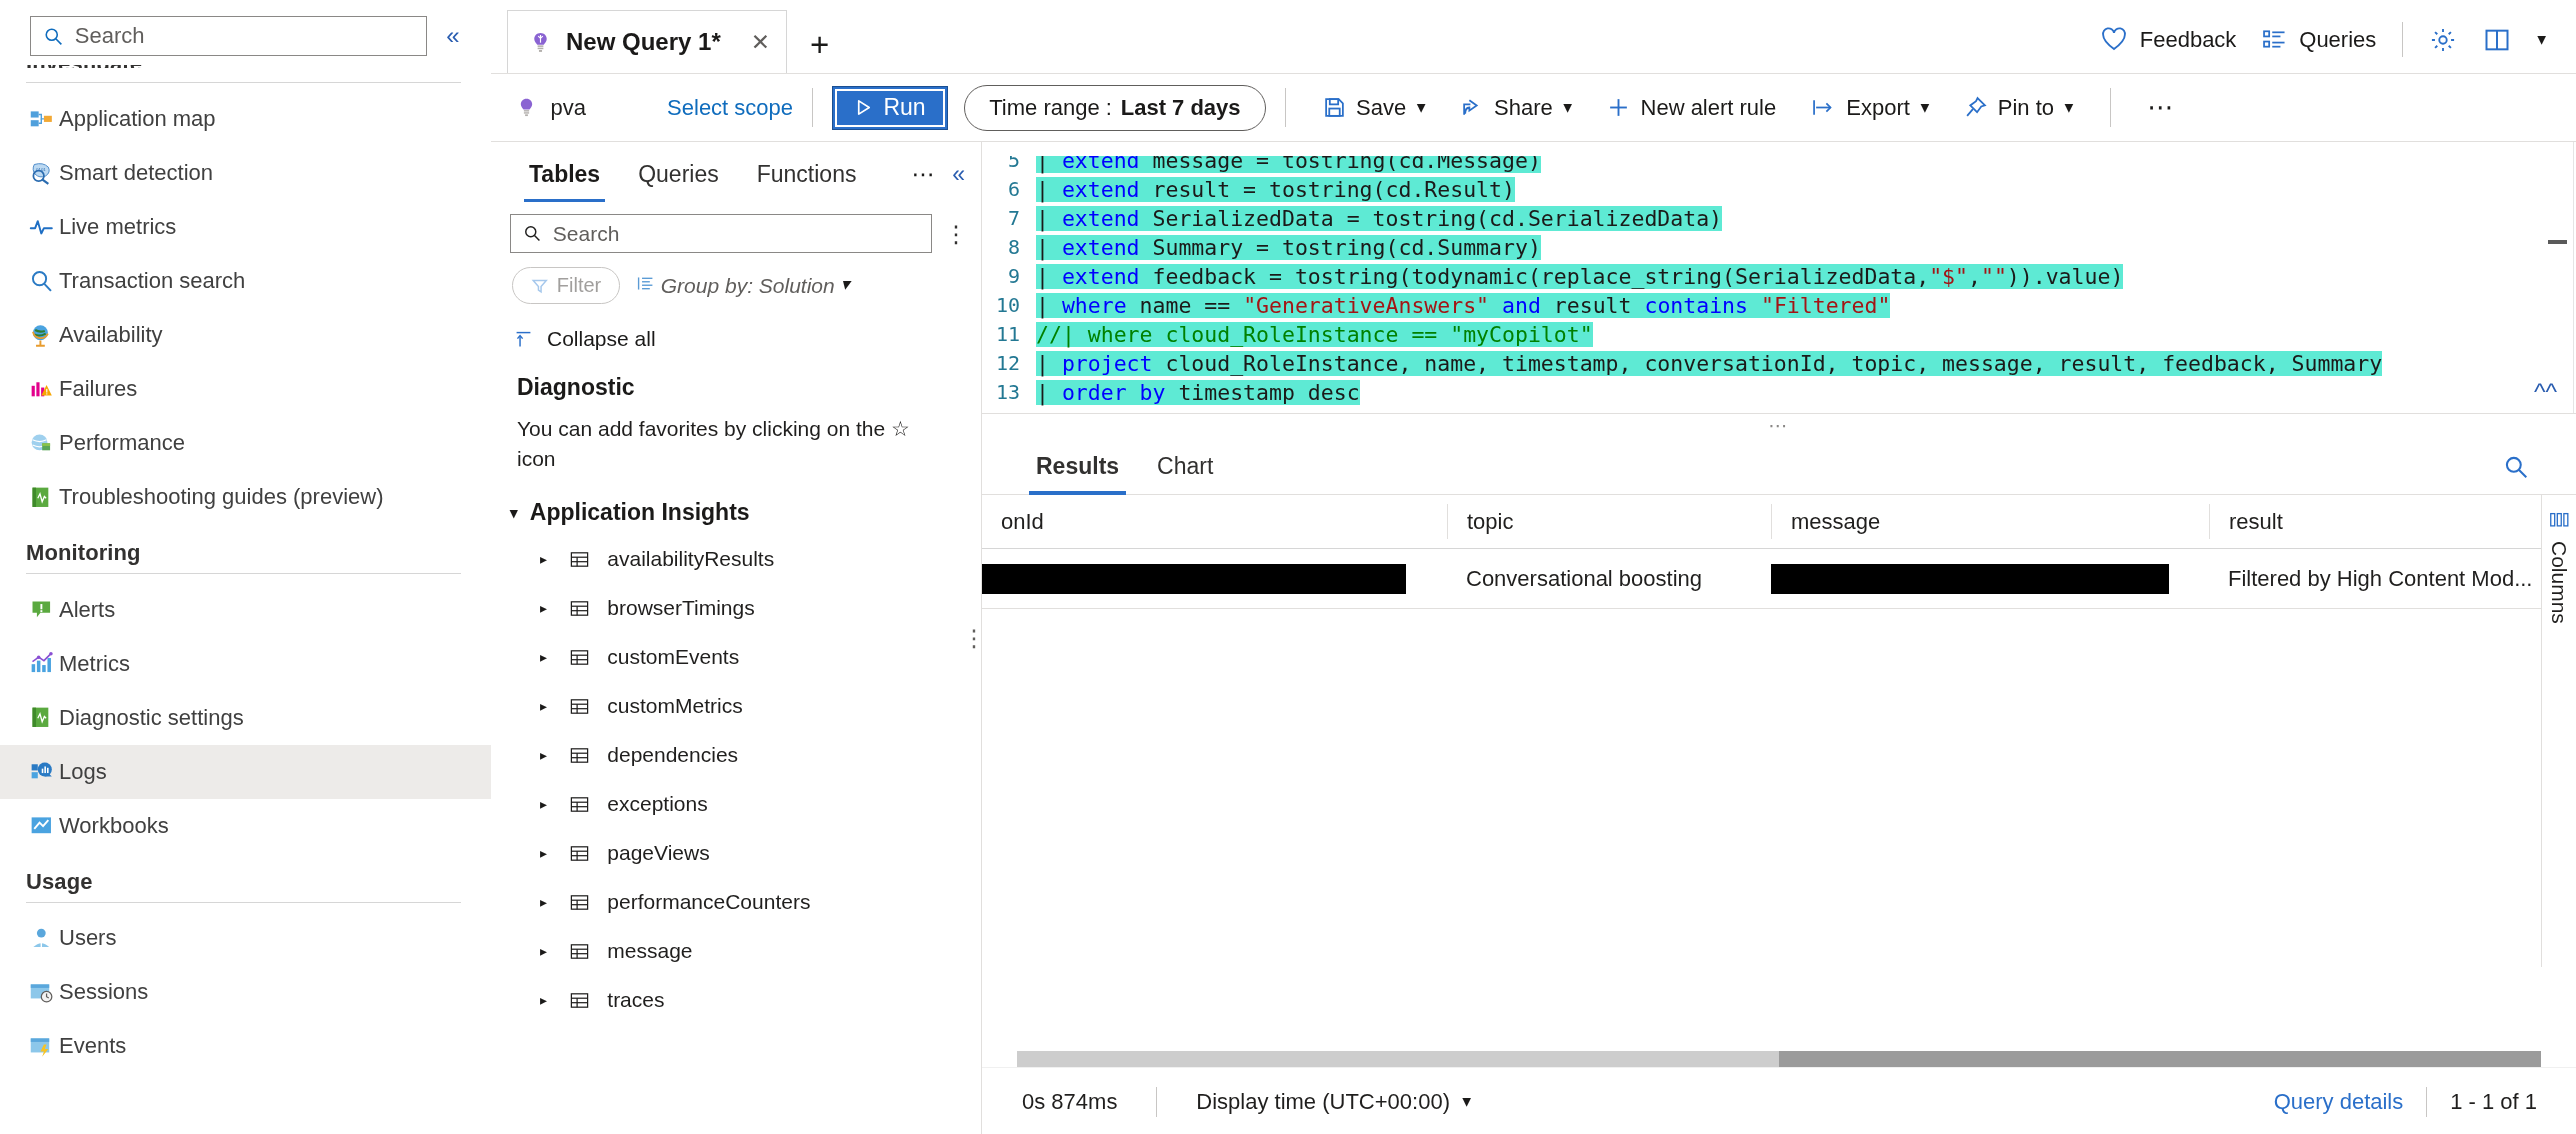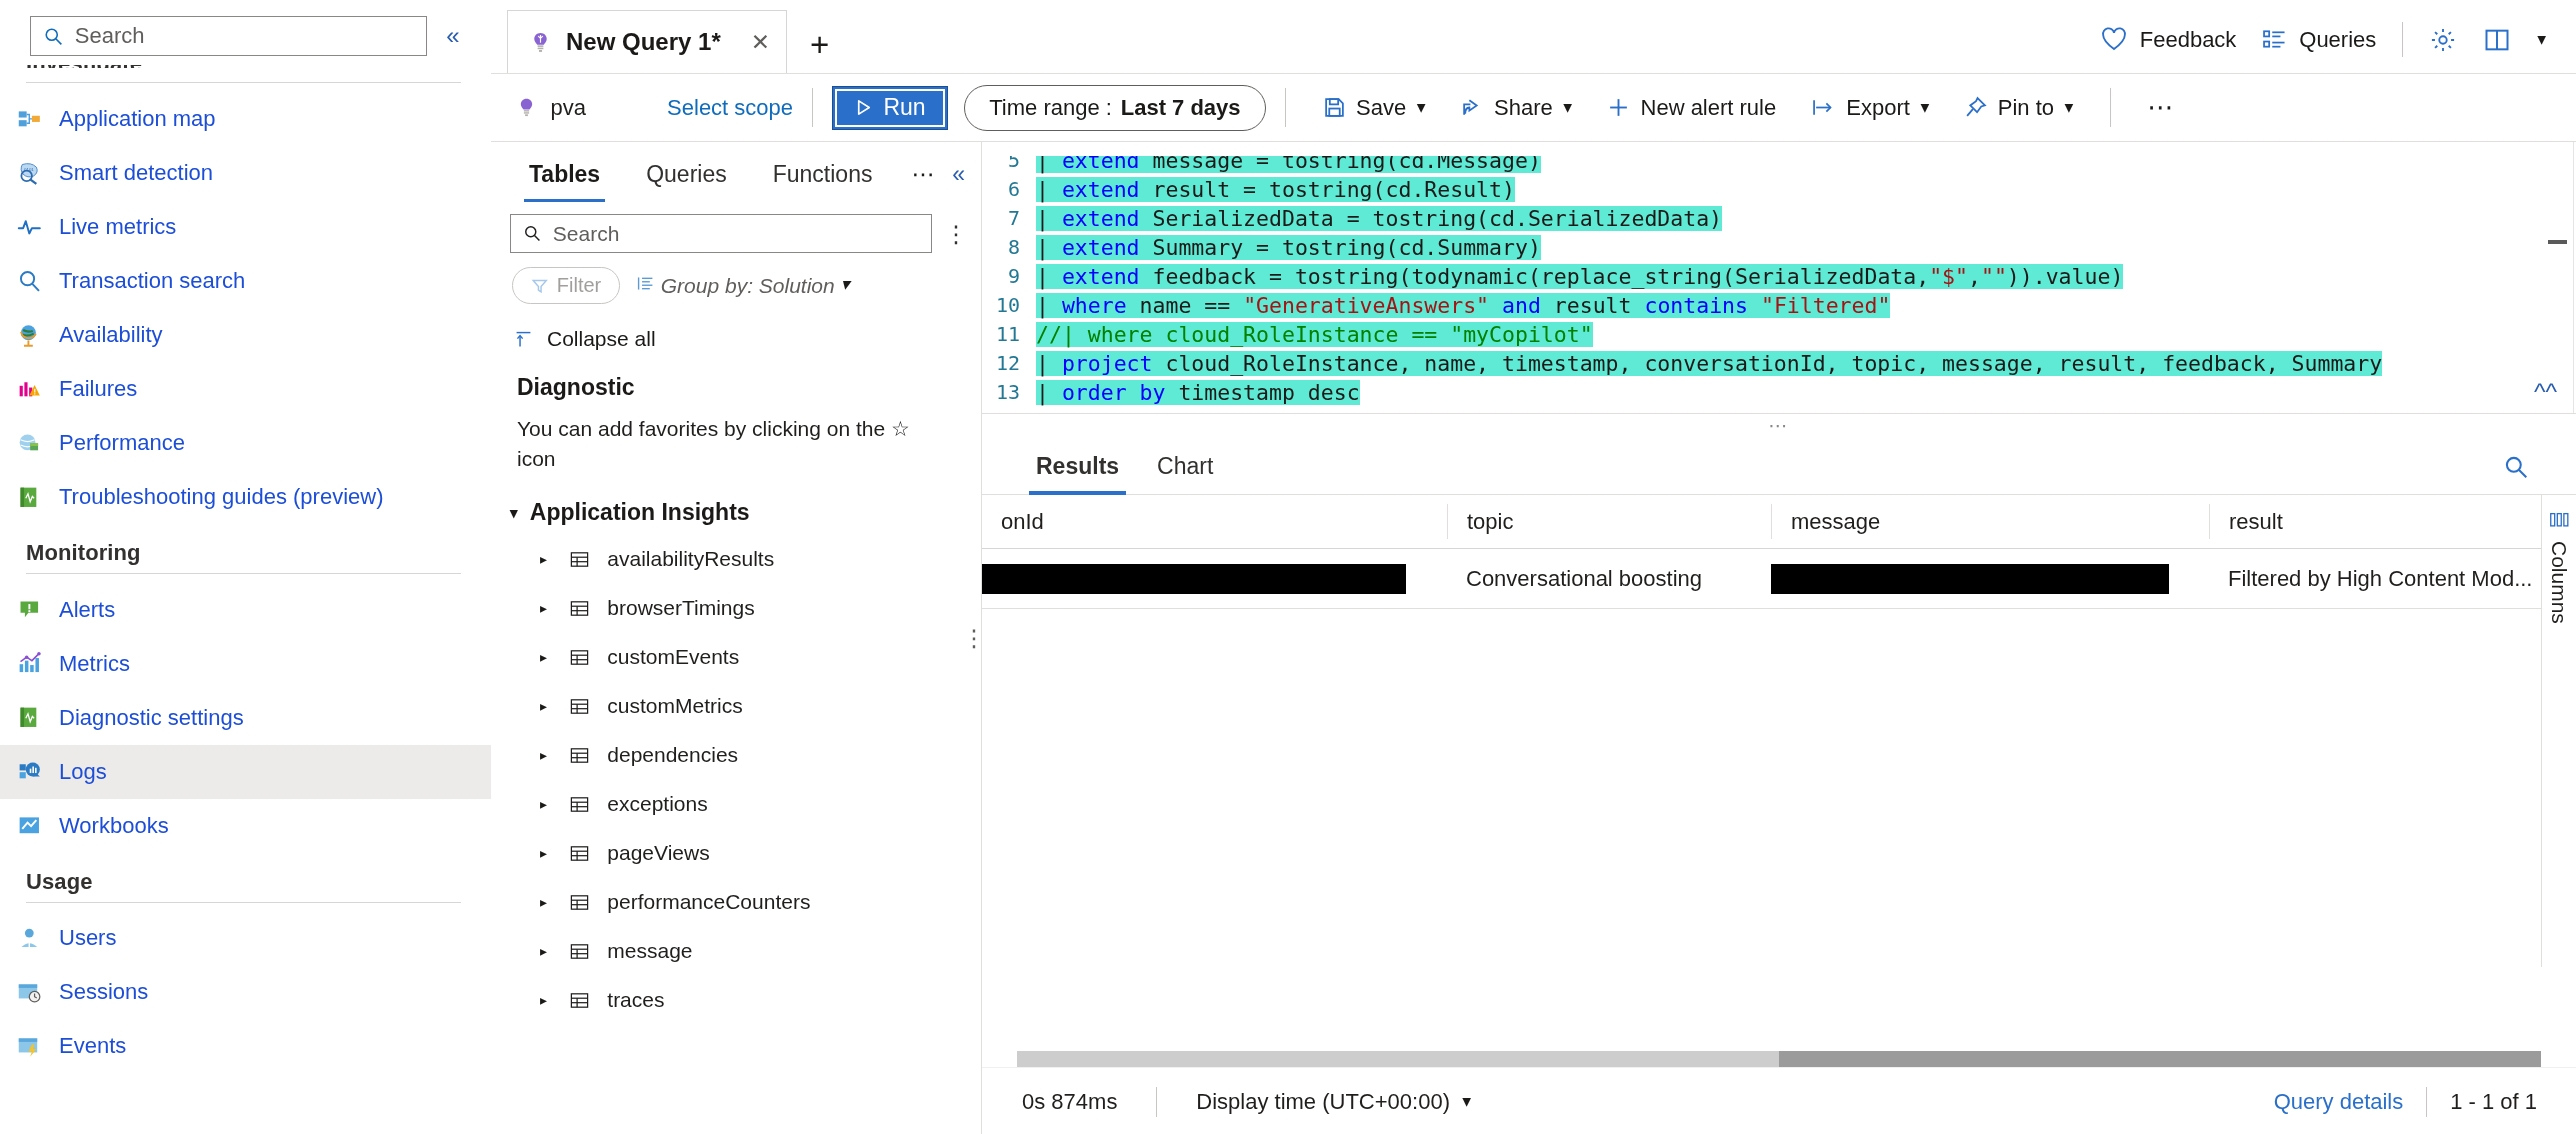--- a/index.html
+++ b/index.html
@@ -30,22 +30,22 @@
   .collapse-chev { color: #2a5db0; font-size: 24px; cursor: pointer; padding: 0 5.3px; }
 
   .nav-scroll { flex: 1; overflow: hidden; padding-bottom: 3.5px; }
   .nav-section-head {
     font-size: 22px; font-weight: 700; color: #323130;
     padding: 16px 0 7px 26px; letter-spacing: 0.1px;
   }
   .nav-section-head.clipped { height: 17.5px; overflow: hidden; padding-top: 0; position: relative; top: -14px;}
   .nav-divider { height: 0.9px; background: #d6d6d6; margin: 0 30px 8.8px 26px; }
   .nav-item {
-    display: flex; align-items: center; gap: 17px;
-    height: 54px; padding-left: 16px; cursor: pointer; font-size: 22px; color: #1d4ed8;
+    display: flex; align-items: center; gap: 5px;
+    height: 54px; padding-left: 28px; cursor: pointer; font-size: 22px; color: #404040;
   }
   .nav-item.active { background: #edebe9; }
   .nav-item .ico { width: 26px; height: 26px; flex: 0 0 26px; display: flex; align-items: center; justify-content: center; }
   .nav-item .lbl { white-space: nowrap; }
 
   
   .right { flex: 1; display: flex; flex-direction: column; position: relative; min-width: 0; }
 
   .tabbar {
     height: 74px; display: flex; align-items: flex-end; position: relative;
@@ -89,21 +89,21 @@
   .chev { font-size: 17.5px; color: #1b1a19; }
 
   
   .split { flex: 1; display: flex; min-height: 0; }
 
   
   .tablespanel {
     width: 491px; flex: 0 0 491px; border-right: 0.9px solid #e1dfdd;
     display: flex; flex-direction: column; background: #fff; min-height: 0; position: relative;
   }
-  .tp-tabs { display: flex; align-items: center; padding: 19px 16px 0 19px; gap: 8px; }
+  .tp-tabs { display: flex; align-items: center; padding: 19px 16px 0 19px; gap: 0; }
   .tp-tab {
     font-size: 23px; color: #323130; padding: 0 19px 14px 19px; cursor: pointer; position: relative;
   }
   .tp-tab.active { font-weight: 700; color: #1b1a19; }
   .tp-tab.active::after {
     content: ""; position: absolute; left: 14px; right: 14px; bottom: 0; height: 3.5px; background: #2a6fc9;
   }
   .tp-more { margin-left: auto; display: flex; align-items: center; gap: 16px; padding-bottom: 14px; }
   .tp-more .dots { font-size: 23px; color: #1b1a19; cursor: pointer; letter-spacing: 1.8px; }
   .tp-more .cc { font-size: 23px; color: #2a5db0; cursor: pointer; }

